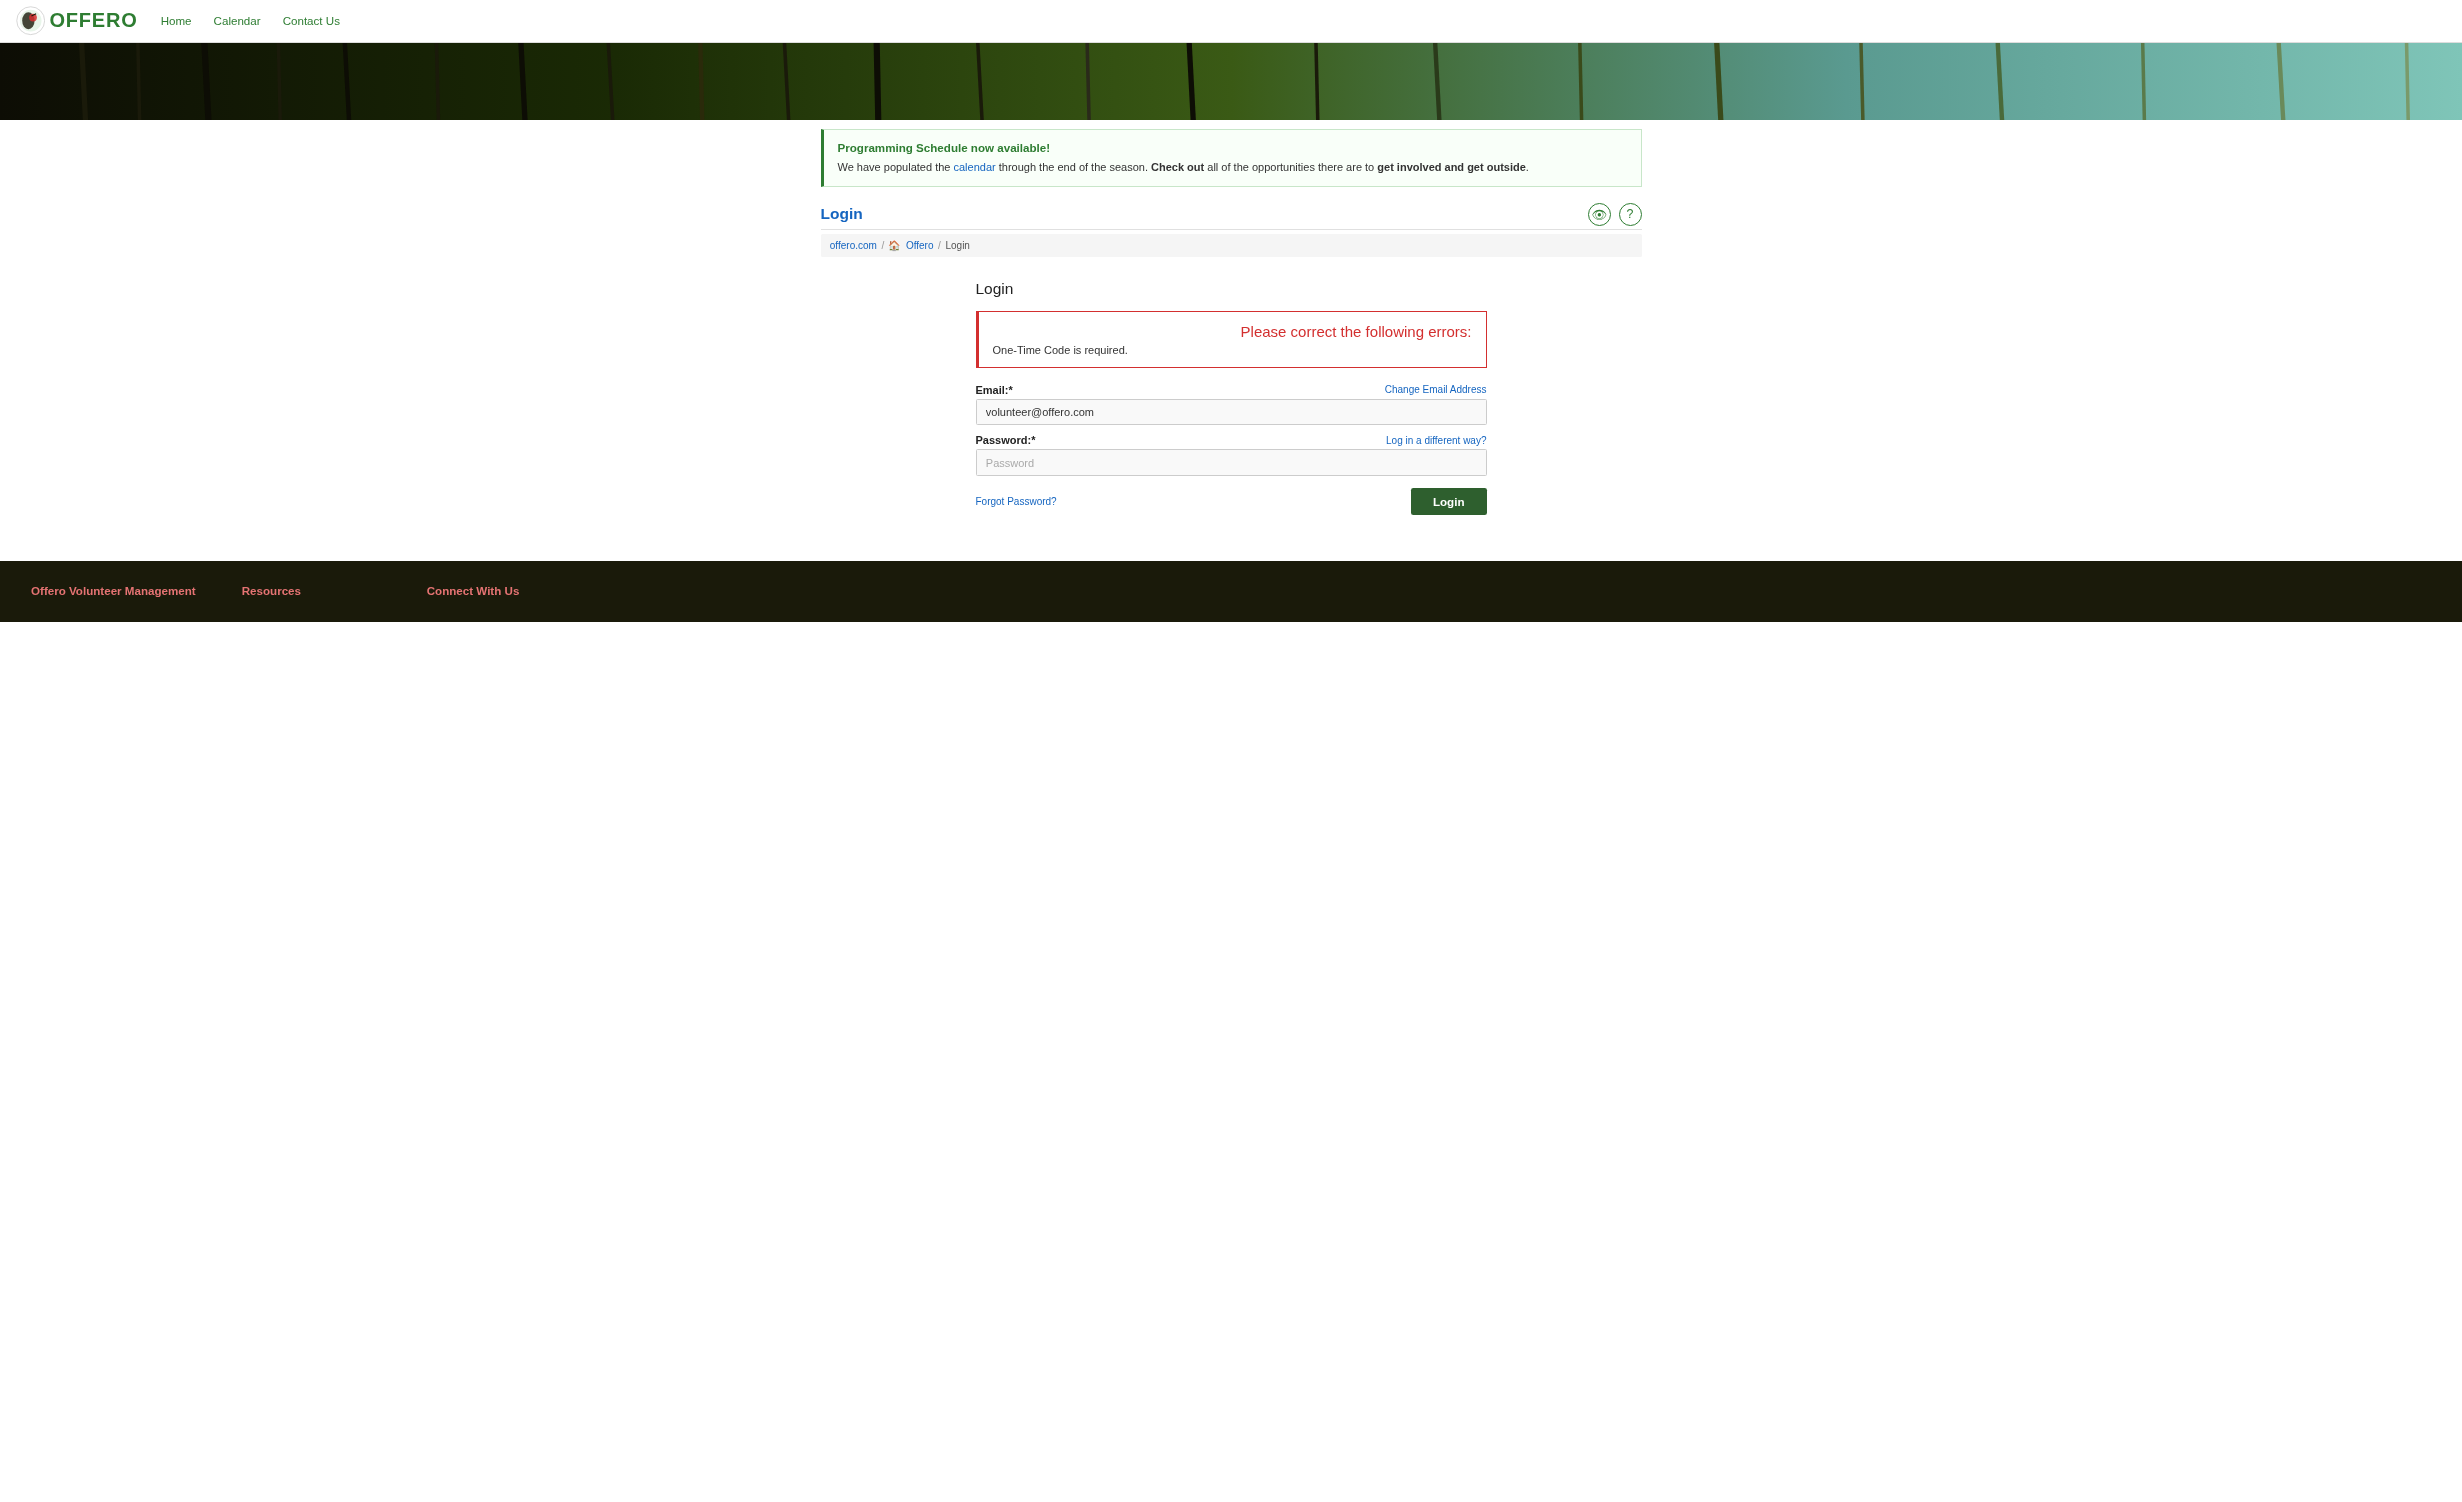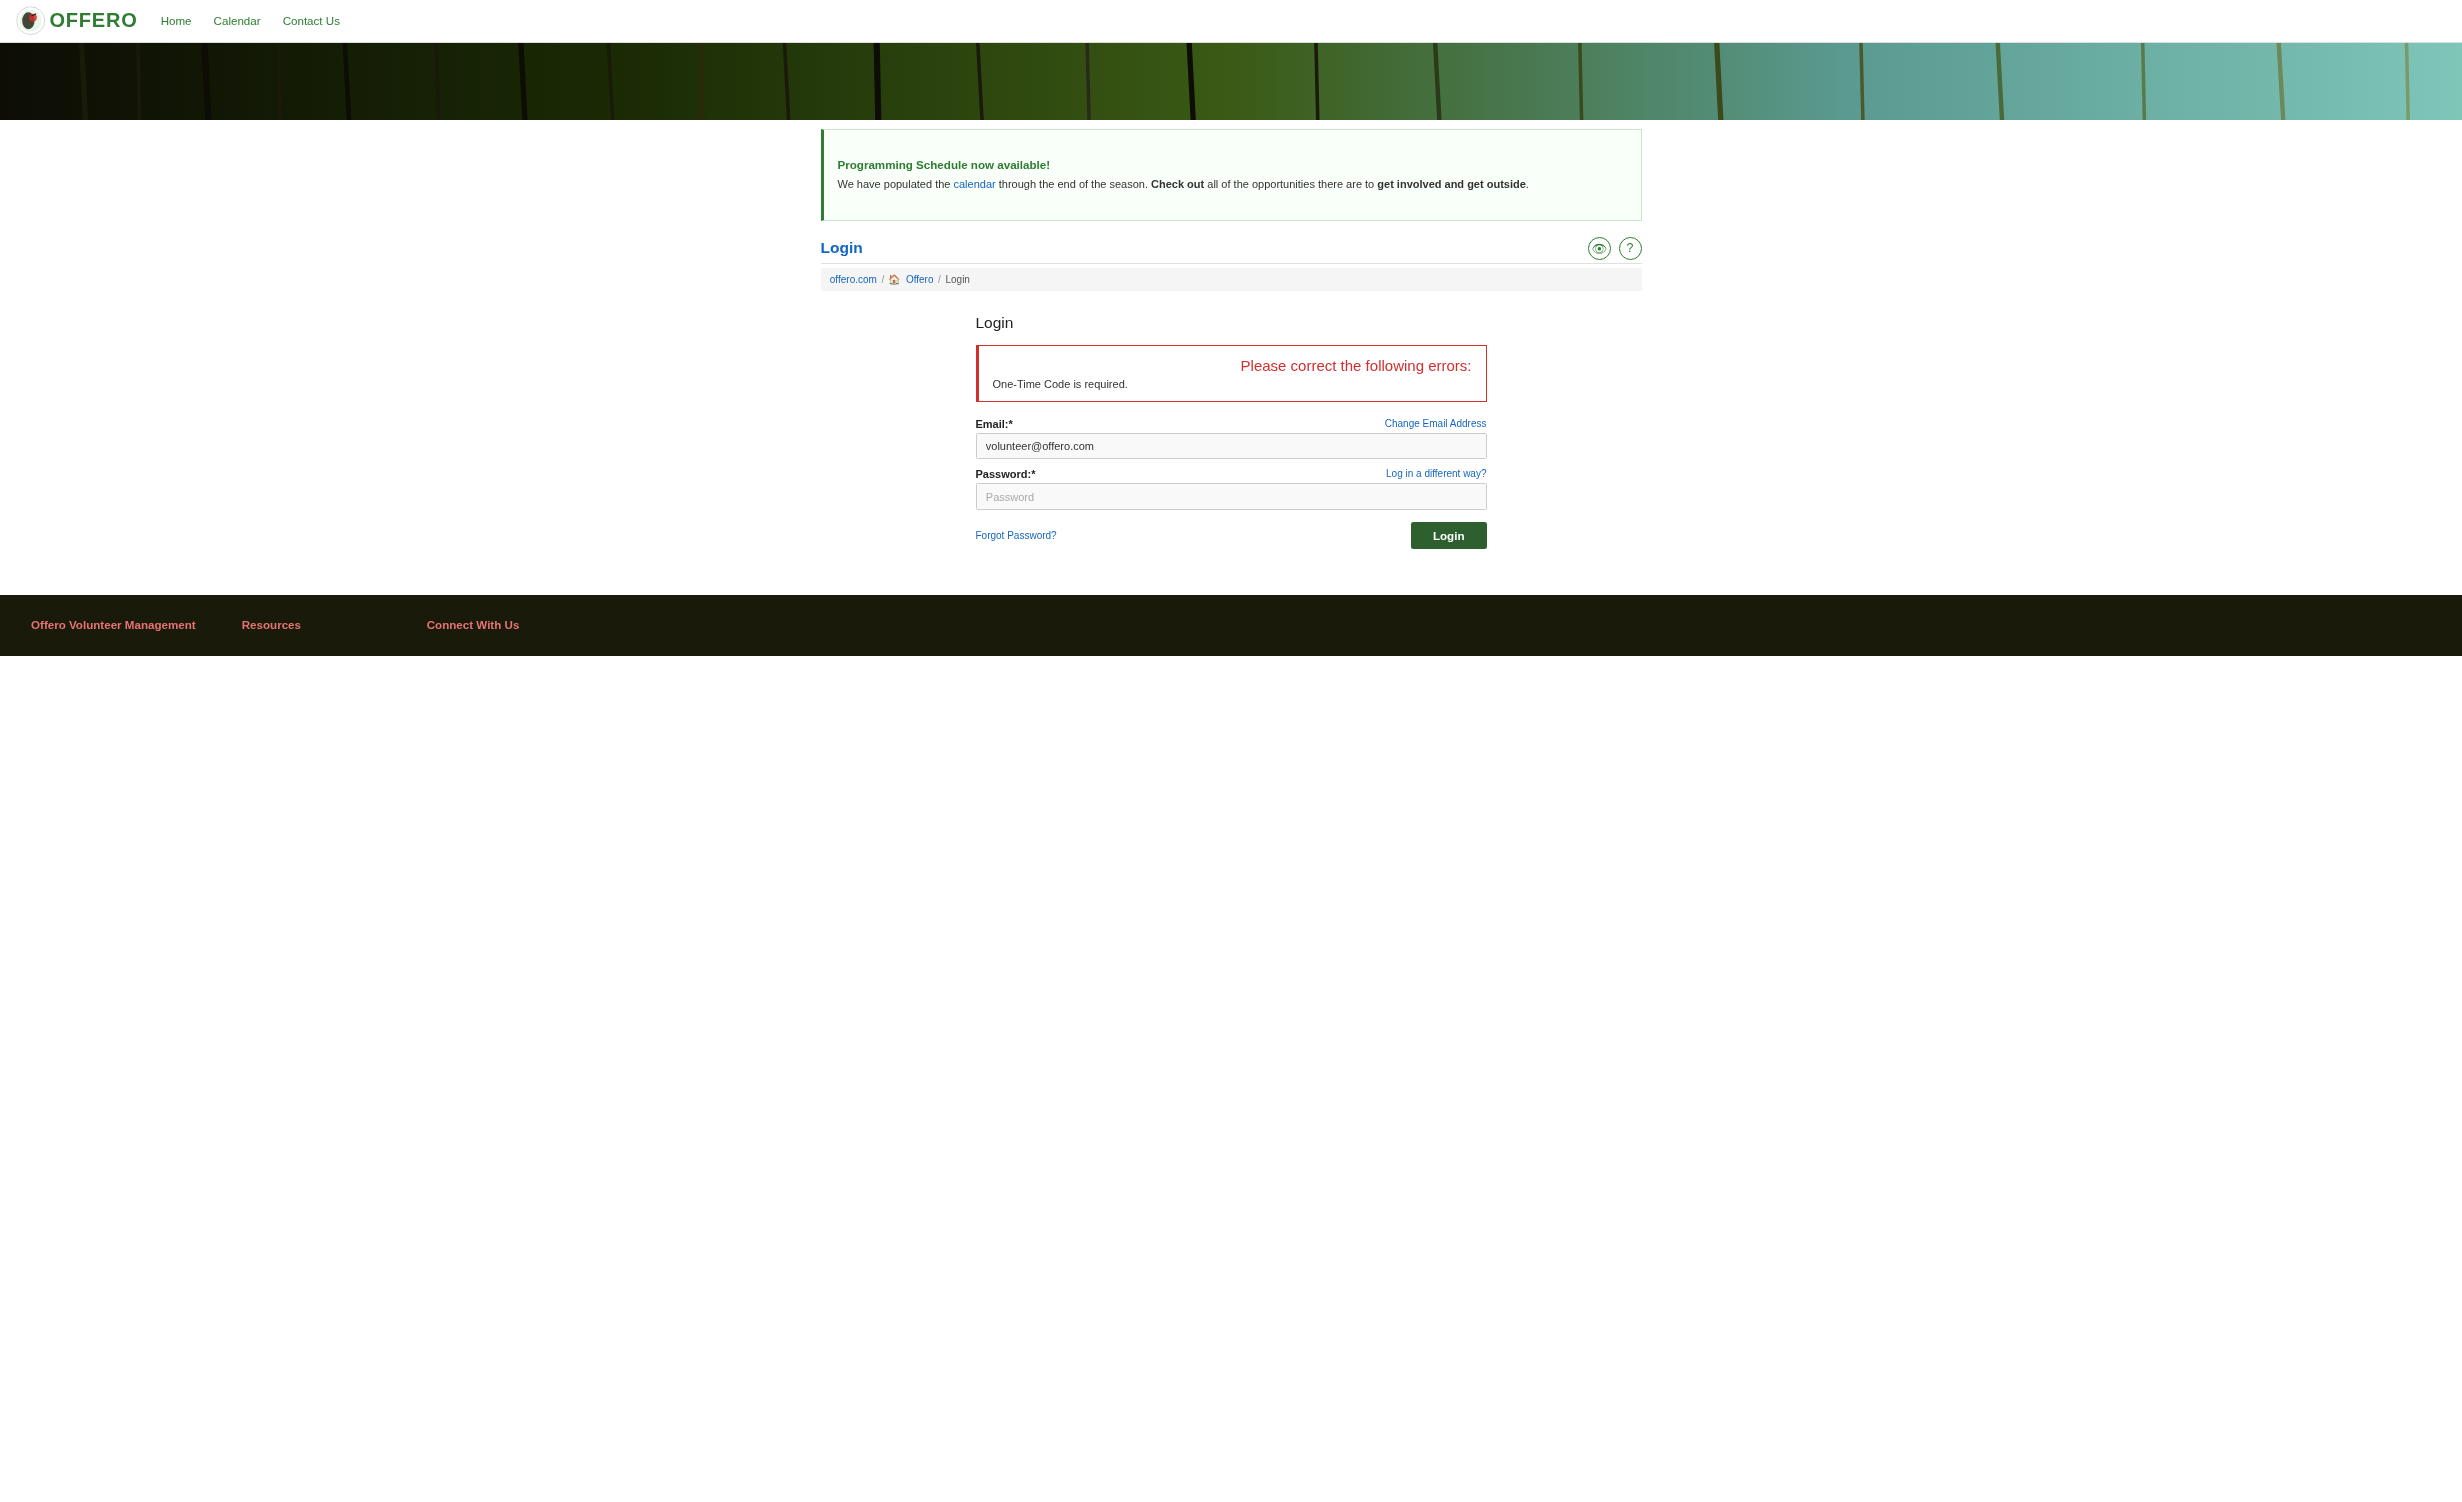--- a/index.html
+++ b/index.html
@@ -49,21 +49,21 @@
       position: relative;
     }
 
     
     .alert-banner {
       border: 0.8px solid #c8e6c9;
       border-left: 3.1px solid #2e7d32;
       background: #f9fff9;
       margin: 9.3px auto;
       max-width: 852px;
-      padding: 28px 14px;
+      padding: 11px 14px;
     }
     .alert-title {
       color: #2e7d32;
       font-weight: bold;
       font-size: 11.6px;
       margin-bottom: 4.6px;
     }
     .alert-body {
       font-size: 11px;
       color: #333;
@@ -160,20 +160,21 @@
     }
     .error-message {
       color: #333;
       font-size: 11px;
     }
 
     
     .form-row {
       display: flex;
       justify-content: space-between;
+      align-items: center;
       margin-bottom: 3.1px;
       gap: 23px;
     }
     .form-label {
       font-size: 11px;
       font-weight: 600;
       color: #222;
     }
     .form-link {
       color: #1565c0;

